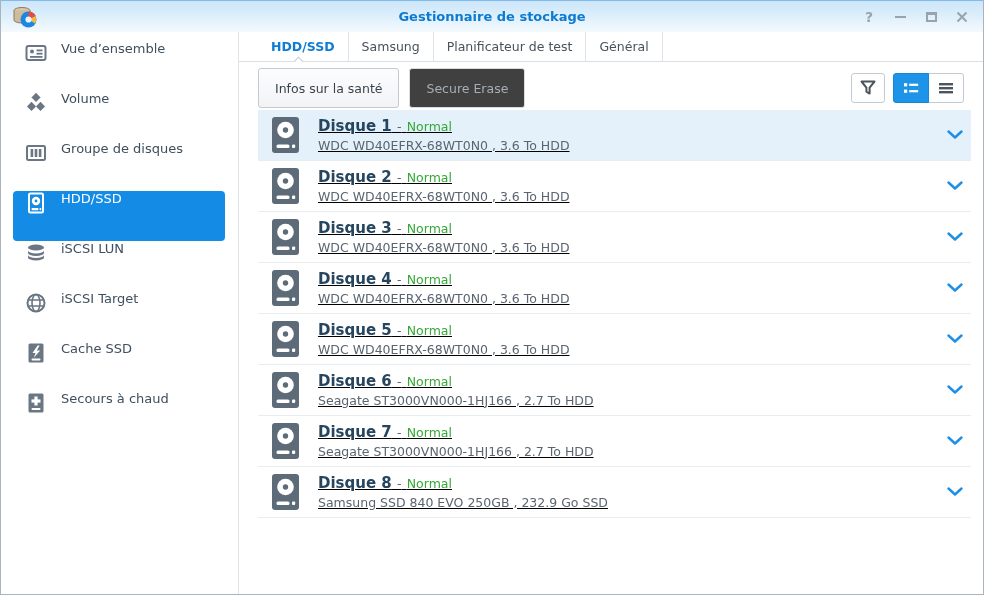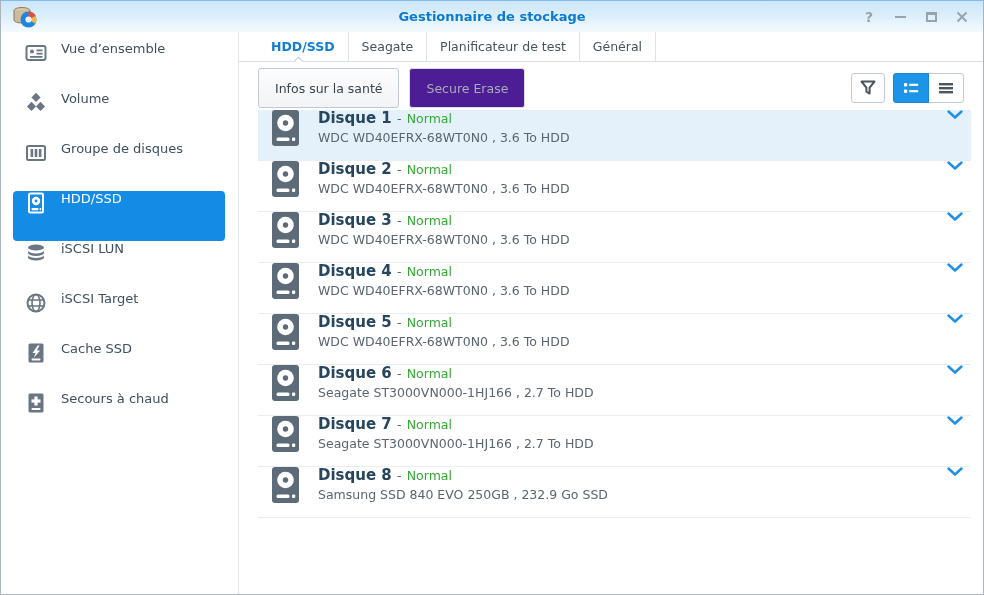--- a/index.html
+++ b/index.html
@@ -51,38 +51,38 @@
   .tab-notch { position:absolute; left:56px; bottom:-4px; width:7px; height:7px;
     background:#fff; border-top:1px solid #c6cdd3; border-left:1px solid #c6cdd3;
     transform:rotate(45deg); }
 
   .toolbar { margin:11px 19px 0 19px; height:30px; flex:0 0 30px;
     display:flex; align-items:center; }
   .btn { height:40px; padding:0 16px; border:1px solid #c3cad1; border-radius:3px;
     background:linear-gradient(180deg,#fdfdfe,#f1f3f5); color:#39434c;
     font-size:12.5px; font-family:inherit; cursor:pointer; }
   .btn + .btn { margin-left:10px; }
-  .btn:disabled { background:#4c1d95; color:#a6aeb6; border-color:#d9dee2;
+  .btn:disabled { background:#404040; color:#a6aeb6; border-color:#d9dee2;
     cursor:default; }
   .view-group { margin-left:auto; display:flex; align-items:center; }
   .icon-btn { width:34px; height:30px; display:flex; align-items:center;
     justify-content:center; border:1px solid #c3cad1; border-radius:3px;
     background:#fff; color:#4a555f; cursor:pointer; }
   .segmented { display:flex; margin-left:8px; }
   .seg-btn { width:36px; height:30px; display:flex; align-items:center;
     justify-content:center; border:1px solid #c3cad1; background:#fff;
     color:#4a555f; cursor:pointer; }
   .seg-btn.first { border-radius:3px 0 0 3px; }
   .seg-btn.last  { border-radius:0 3px 3px 0; margin-left:-1px; }
   .seg-btn.active { background:#1e94e8; border-color:#1287dc; color:#fff; z-index:1; }
 
   
   .disk-list { margin:7px 12px 0 19px; }
-  .disk-row { height:51px; display:flex; align-items:flex-start; padding-left:14px;
-    border-bottom:1px solid #e8edf0; background:#fff; cursor:pointer; }
+  .disk-row { height:51px; display:flex; align-items:center; padding-left:14px;
+    border-bottom:1px solid #e8edf0; background:#fff; cursor:pointer;text-decoration:underline; }
   .disk-row.highlighted { background:#e4f1fb; }
   .disk-ic { width:27px; height:36px; flex:0 0 27px; }
   .disk-text { margin-left:19px; }
   .disk-line1 { font-size:15px; font-weight:bold; color:#26455e; line-height:17px; }
   .disk-line1 .sep { font-size:12.5px; font-weight:normal; color:#5a6570; }
   .disk-line1 .status { font-size:12.5px; font-weight:normal; color:#35a835; }
   .disk-model { font-size:12.5px; color:#5a6570; margin-top:3px; }
   .disk-chevron { margin-left:auto; margin-right:8px; display:flex; }
 </style>
 </head>
@@ -213,21 +213,21 @@
         </span>
         <span>Secours à chaud</span>
       </div>
 
     </div>
 
     <div class="main">
 
       <div class="tabbar">
         <div class="tab active">HDD/SSD</div>
-        <div class="tab">Seagate</div>
+        <div class="tab">Samsung</div>
         <div class="tab">Planificateur de test</div>
         <div class="tab">Général</div>
         <div class="tab-notch"></div>
       </div>
 
       <div class="toolbar">
         <button class="btn">Infos sur la santé</button>
         <button class="btn" disabled="">Secure Erase</button>
 
         <div class="view-group">

